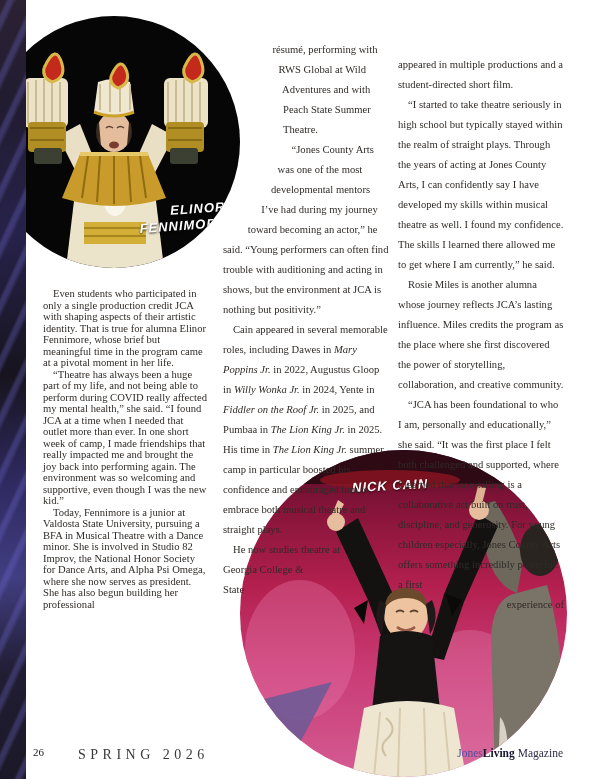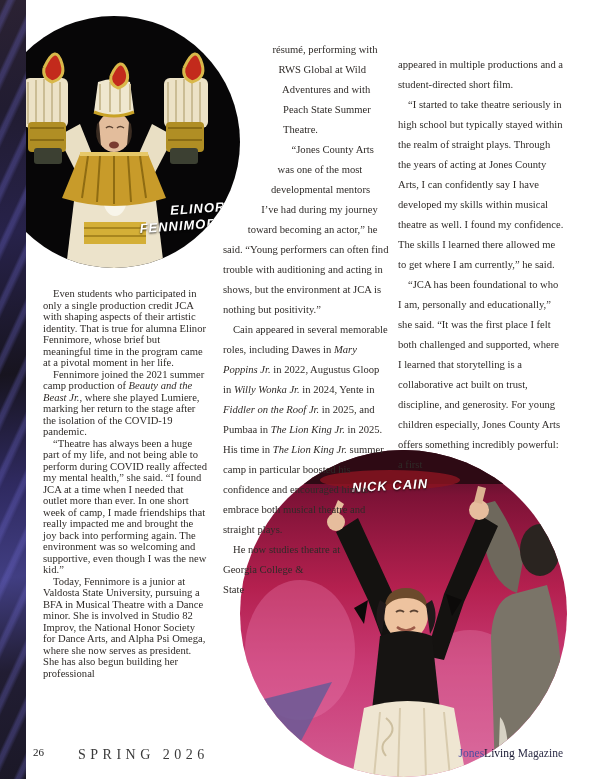--- a/index.html
+++ b/index.html
@@ -46,21 +46,21 @@
   }
   .wrap-br{
     float:right;width:166px;height:340px;
     shape-outside:circle(163px at 180px 186px);shape-margin:12px;
   }
   
   .page-num{position:absolute;left:33px;top:746px;font-size:11px;color:#222;z-index:7;}
   .season{position:absolute;left:78px;top:747px;font-size:14px;letter-spacing:4.5px;color:#3a3a3a;z-index:7;}
   .brand{position:absolute;right:37px;top:747px;font-size:11.5px;z-index:7;white-space:nowrap;}
   .brand .jones{color:#4f4da0;}
-  .brand .living{color:#15152f;font-weight:normal;}
+  .brand .living{color:#15152f;font-weight:bold;}
   .brand .magazine{color:#2c2c46;}
 </style>
 </head>
 <body>
 
 <div class="page">
 
   <div class="strip"></div>
 
   <div class="photo photo-elinor">
@@ -156,21 +156,20 @@
       <path d="M146 268 q12 10 2 20 q-10 8 -2 18" stroke="#cdbf9f" stroke-width="2" fill="none"></path>
     </svg>
     <div class="photo-label label-nick">
       <span>NICK CAIN</span>
     </div>
   </div>
 
   <div class="col col-1">
     <div>
         <p class="para ind"><span>Even students who participated in only a single production credit JCA with shaping aspects of their artistic identity. That is true for alumna Elinor Fennimore, whose brief but meaningful time in the program came at a pivotal moment in her life.</span></p>
-        <p class="para ind"><span>Fennimore joined the 2021 summer camp production of </span><i>Beauty and the Beast Jr.</i><span>, where she played Lumiere, marking her return to the stage after the isolation of the COVID-19 pandemic.</span></p>
         <p class="para ind"><span>“Theatre has always been a huge part of my life, and not being able to perform during COVID really affected my mental health,” she said. “I found JCA at a time when I needed that outlet more than ever. In one short week of camp, I made friendships that really impacted me and brought the joy back into performing again. The environment was so welcoming and supportive, even though I was the new kid.”</span></p>
         <p class="para ind"><span>Today, Fennimore is a junior at Valdosta State University, pursuing a BFA in Musical Theatre with a Dance minor. She is involved in Studio 82 Improv, the National Honor Society for Dance Arts, and Alpha Psi Omega, where she now serves as president. She has also begun building her professional</span></p>
       </div>
   </div>
 
   <div class="col col-2">
     <div class="wrap-tl"></div>
     <div>
         <p class="para"><span>résumé, performing with RWS Global at Wild Adventures and with Peach State Summer Theatre.</span></p>
         <p class="para ind"><span>“Jones County Arts was one of the most developmental mentors I’ve had during my journey toward becoming an actor,” he said. “Young performers can often find trouble with auditioning and acting in shows, but the environment at JCA is nothing but positivity.”</span></p>
@@ -179,21 +178,23 @@
     <div class="wrap-br"></div>
     <div>
         <p class="para ind"><span>He now studies theatre at Georgia College &amp; State University, where he has</span></p>
       </div>
   </div>
 
   <div class="col col-3">
     <div>
         <p class="para"><span>appeared in multiple productions and a student-directed short film.</span></p>
         <p class="para ind"><span>“I started to take theatre seriously in high school but typically stayed within the realm of straight plays. Through the years of acting at Jones County Arts, I can confidently say I have developed my skills within musical theatre as well. I found my confidence. The skills I learned there allowed me to get where I am currently,” he said.</span></p>
+        <p class="para ind"><span>Rosie Miles is another alumna whose journey reflects JCA’s lasting influence. Miles credits the program as the place where she first discovered the power of storytelling, collaboration, and creative community.</span></p>
         <p class="para ind"><span>“JCA has been foundational to who I am, personally and educationally,” she said. “It was the first place I felt both challenged and supported, where I learned that storytelling is a collaborative act built on trust, discipline, and generosity. For young children especially, Jones County Arts offers something incredibly powerful: a first</span></p>
+        <p class="para ar"><span>experience of</span></p>
       </div>
   </div>
 
   <div class="page-num">26</div>
   <div class="season">SPRING 2026</div>
   <div class="brand">
     <span class="jones">Jones</span><span class="living">Living</span><span class="magazine"> Magazine</span>
   </div>
 
 </div>

